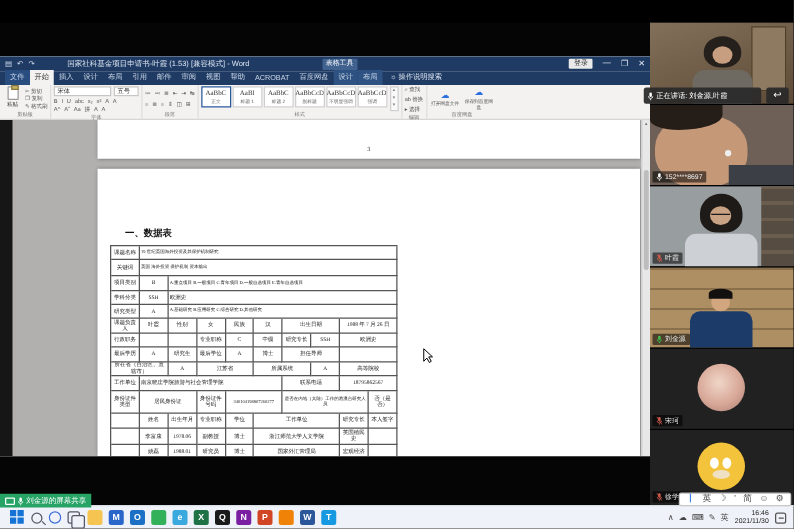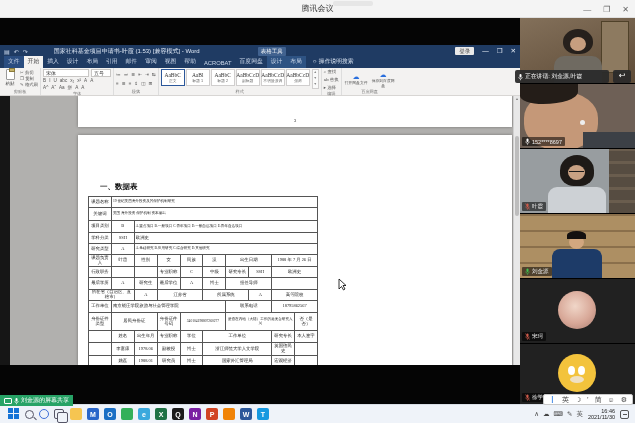--- a/index.html
+++ b/index.html
@@ -139,29 +139,20 @@
 .clock{text-align:right;line-height:1.1}
 .clock div{font-size:5.5px;color:#222}
 .notif{width:9px;height:9px;border:1px solid #555;border-radius:2px;position:relative}
 .notif:after{content:"";position:absolute;left:2px;top:3px;width:4px;height:1px;background:#555}
 </style>
 </head>
 <body>
 
 <div class="root">
 
-  <div class="mtitle">
-    <span class="pill"></span>
-    <span class="mtitle-text">腾讯会议</span>
-    <span class="mctrl">
-      <span>—</span>
-      <span>❐</span>
-      <span>✕</span>
-    </span>
-  </div>
 
   <div class="stage">
 
     <div class="word">
       <div class="wtitle">
         <span class="wq">
             <span class="li" style="font-size: 6px;">▤</span>
             <span class="li" style="font-size: 6px;">↶</span>
             <span class="li" style="font-size: 6px;">↷</span>
           </span>

